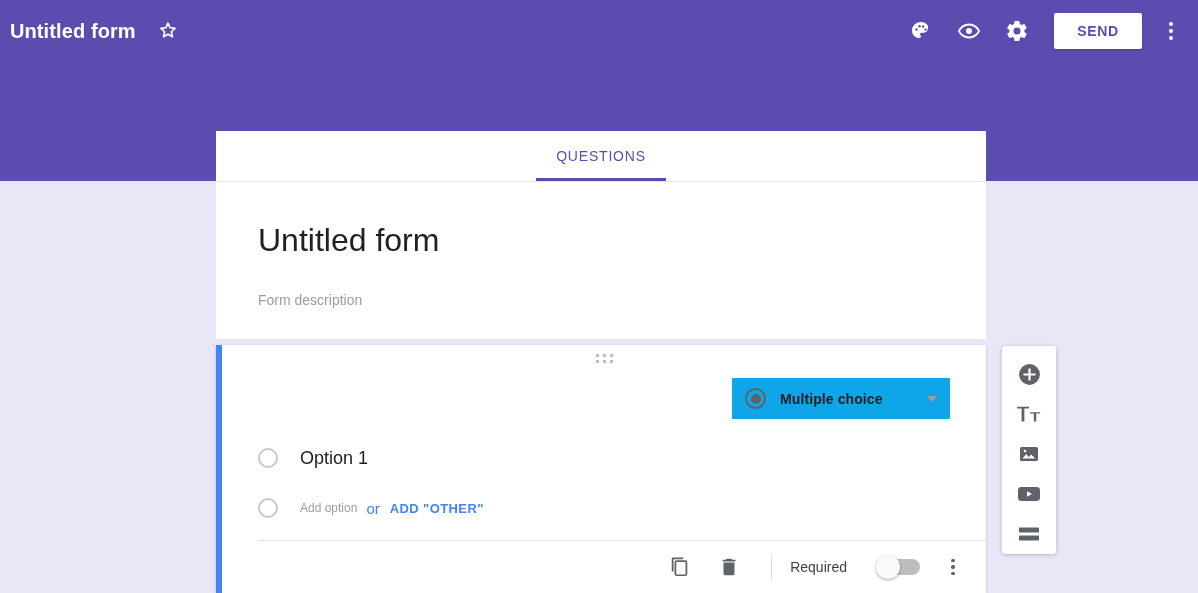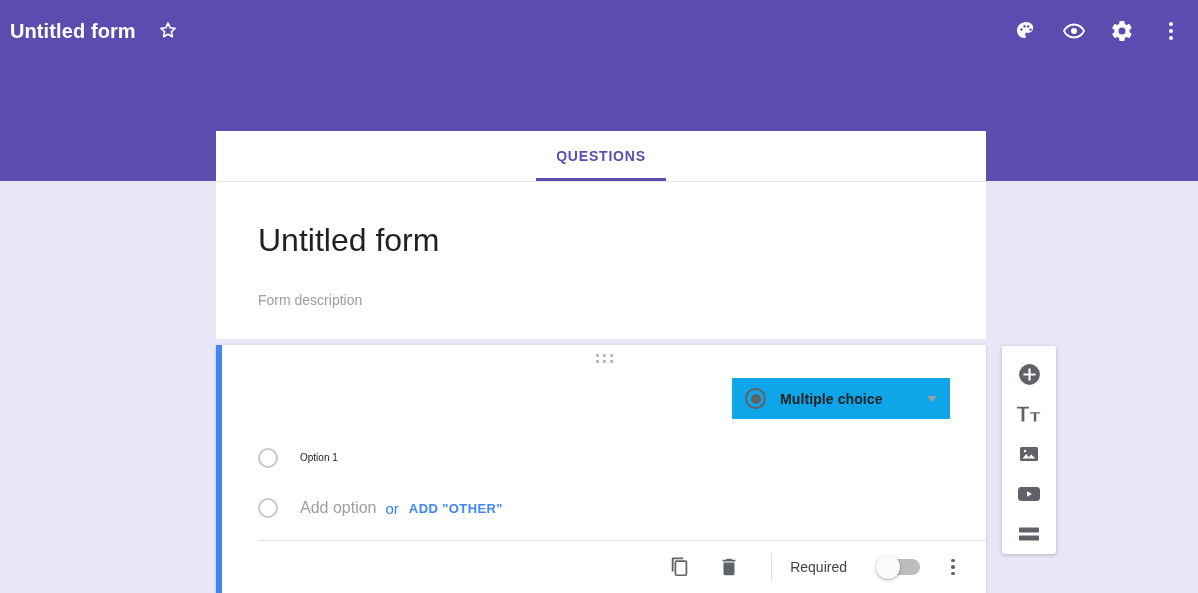--- a/index.html
+++ b/index.html
@@ -115,21 +115,21 @@
     justify-content: center;
   }
 
   .tab {
     display: flex;
     align-items: center;
     justify-content: center;
     padding: 0 20px;
     min-width: 124px;
     font-size: 14px;
-    font-weight: bold;
+    font-weight: normal;
     letter-spacing: 0.8px;
     color: #757575;
     cursor: pointer;
     position: relative;
     user-select: none;
   }
   .tab.active { color: #5b4cb0; }
   .tab.active::after {
     content: "";
     position: absolute;
@@ -274,28 +274,28 @@
   }
   .radio-empty {
     width: 20px; height: 20px;
     border: 2px solid #c8c8c8;
     border-radius: 50%;
     flex: none;
     background: #fff;
   }
   .opt-text {
     margin-left: 22px;
-    font-size: 10px;
+    font-size: 18px;
     color: #212121;
     line-height: 20px;
     cursor: text;
   }
   .opt-placeholder {
     margin-left: 22px;
-    font-size: 16px;
+    font-size: 12px;
     color: #9e9e9e;
     line-height: 20px;
     cursor: text;
   }
   .opt-or {
     margin-left: 9px;
     font-size: 15px;
     color: #3b82f6;
   }
   .add-other {
@@ -439,20 +439,21 @@
           <circle cx="12" cy="12" r="3" fill="#ffffff"></circle>
         </svg>
       </div>
 
       <div class="hdr-icon">
         <svg width="24" height="24" viewBox="0 0 24 24" aria-hidden="true">
           <path d="M19.4 13c.04-.33.06-.66.06-1s-.03-.67-.07-1l2.1-1.65a.5.5 0 00.12-.64l-2-3.46a.5.5 0 00-.6-.22l-2.49 1a7.3 7.3 0 00-1.7-1l-.38-2.65A.49.49 0 0013.95 2h-4a.49.49 0 00-.49.42L9.08 5.07a7.68 7.68 0 00-1.7 1l-2.5-1a.5.5 0 00-.6.22l-2 3.46a.5.5 0 00.13.64L4.5 11c-.04.33-.07.67-.07 1s.03.67.07 1l-2.1 1.65a.5.5 0 00-.12.64l2 3.46c.12.22.39.3.6.22l2.49-1c.52.4 1.08.73 1.7 1l.38 2.65c.04.24.24.42.49.42h4c.25 0 .45-.18.49-.42l.38-2.65c.62-.26 1.18-.6 1.7-1l2.49 1c.23.08.49 0 .6-.22l2-3.46a.5.5 0 00-.12-.64L19.4 13zM12 15.5A3.5 3.5 0 1115.5 12 3.5 3.5 0 0112 15.5z" fill="#ffffff"></path>
         </svg>
       </div>
 
+      <button class="send-btn">SEND</button>
 
       <div class="overflow-btn">
         <div>
           <i class="dot-v"></i>
             <i class="dot-v"></i>
             <i class="dot-v"></i>
         </div>
       </div>
 
     </div>

